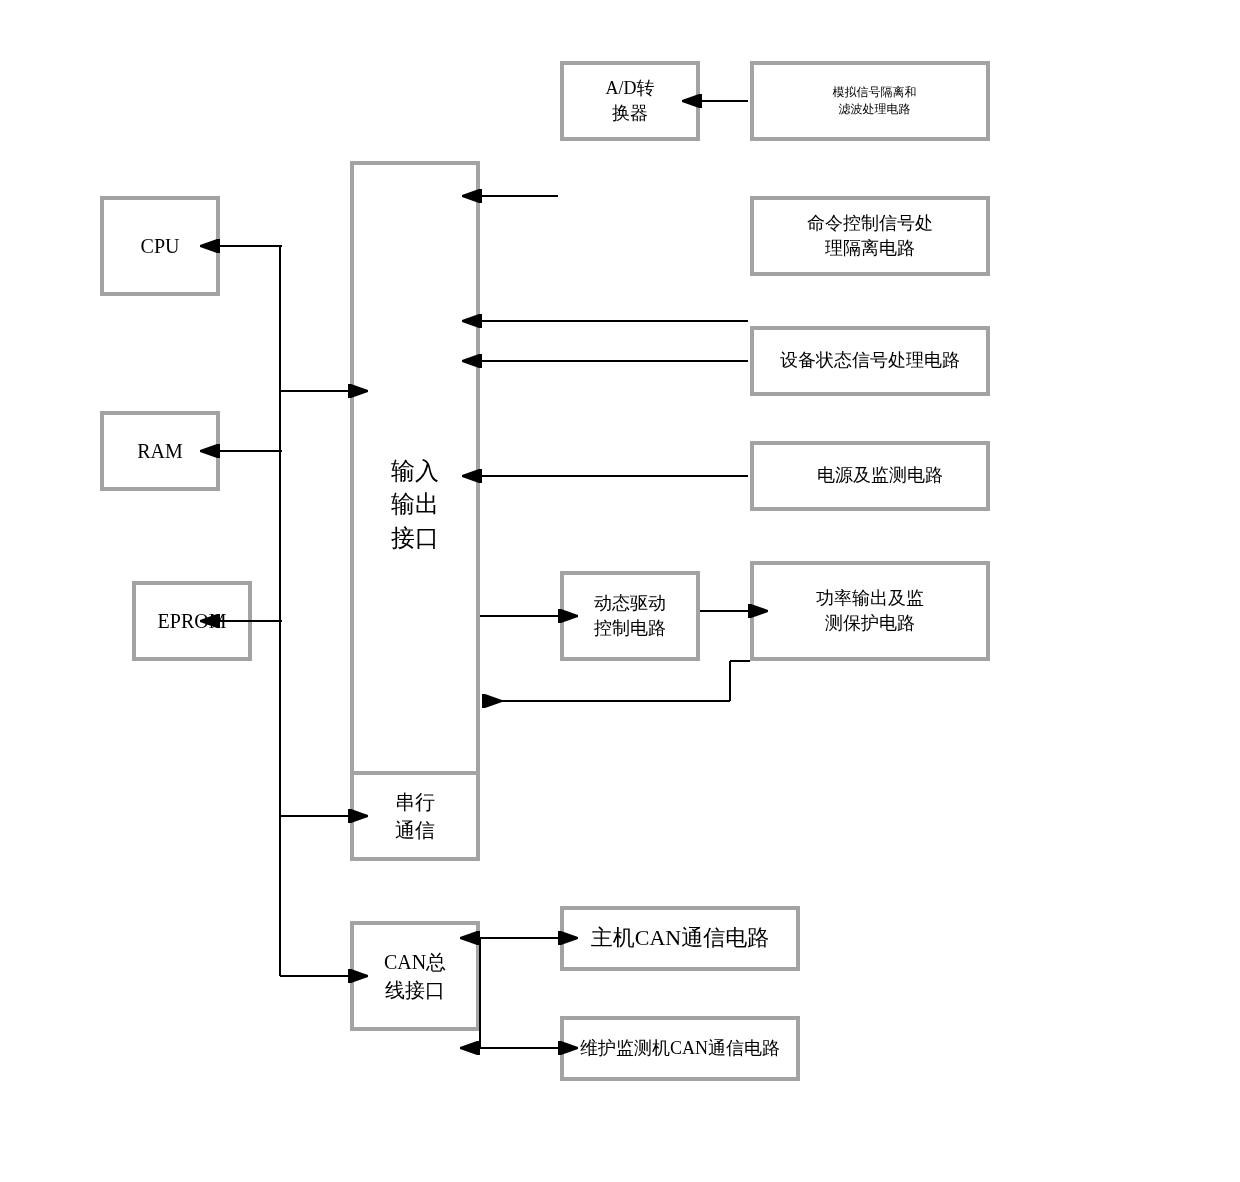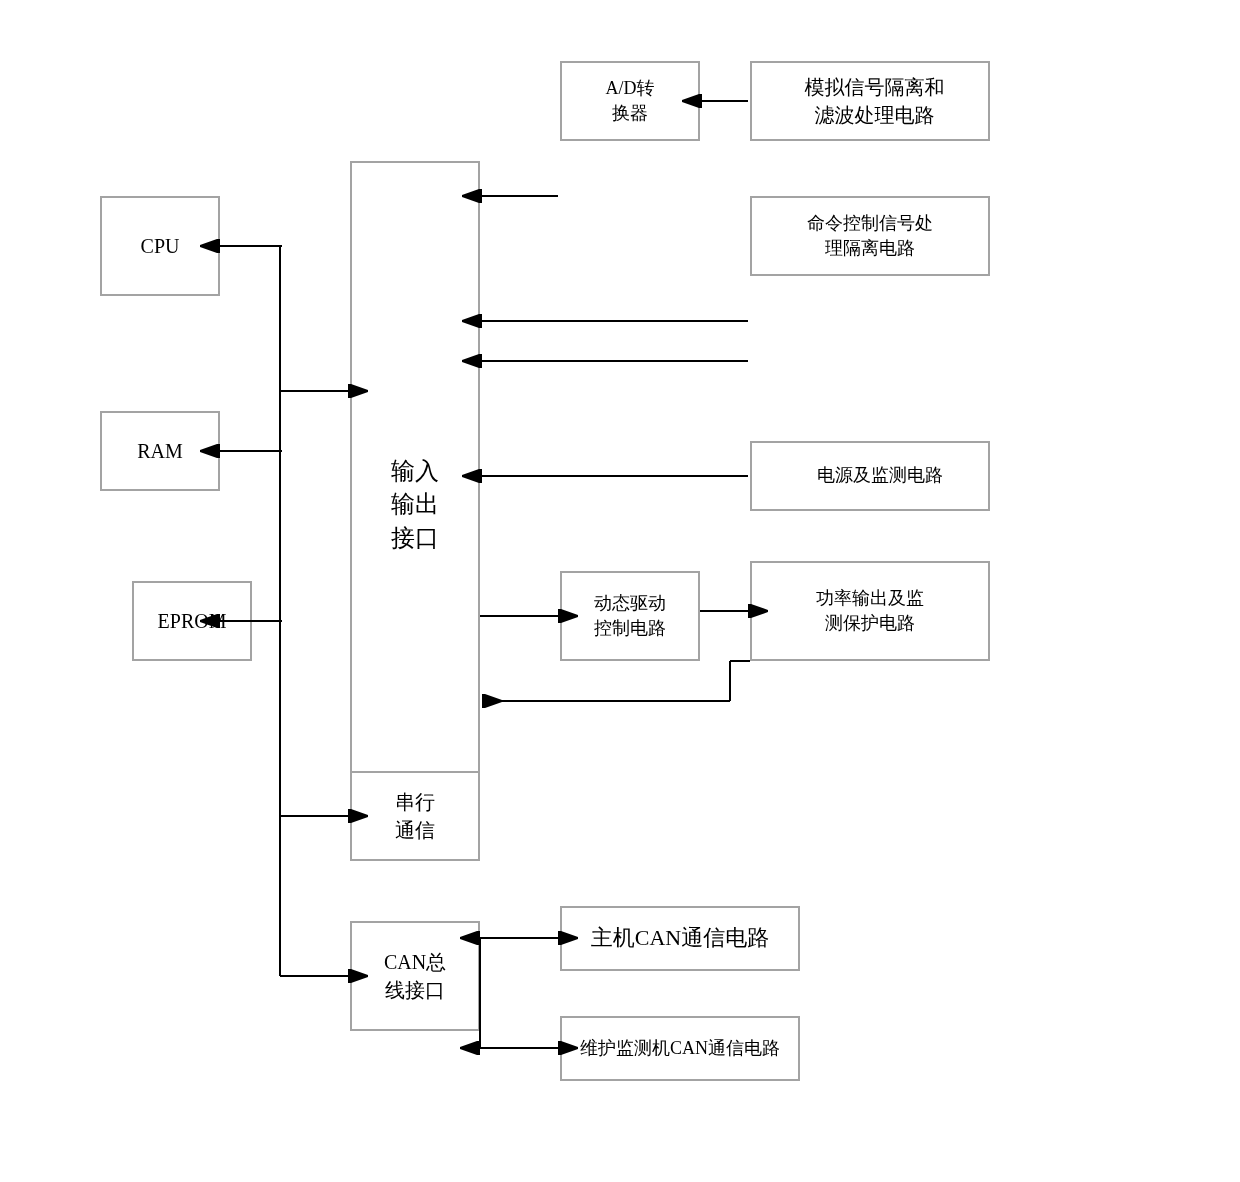--- a/index.html
+++ b/index.html
@@ -12,21 +12,21 @@
       align-items: center;
       justify-content: center;
     }
     .diagram {
       position: relative;
       width: 1100px;
       height: 1100px;
     }
     .box {
       position: absolute;
-      border: 2px solid #a3a3a3;
+      border: 4px solid #a3a3a3;
       display: flex;
       align-items: center;
       justify-content: center;
       text-align: center;
       font-size: 20px;
       line-height: 1.4;
       background: #fff;
     }
     
     svg.arrows {
@@ -68,30 +68,33 @@
     <span style="white-space:pre-line;">输入
 输出
 接口</span>
   </div>
 
   <div class="box" style="left:490px; top:20px; width:140px; height:80px; font-size:18px;">
     <span style="white-space:pre-line;">A/D转
 换器</span>
   </div>
 
-  <div class="box" style="left:680px; top:20px; width:240px; height:80px; font-size:20px;padding-left:9px;">
+  <div class="box" style="left:680px; top:20px; width:240px; height:80px; font-size:12px;padding-left:9px;">
     <span style="white-space:pre-line;">模拟信号隔离和
 滤波处理电路</span>
   </div>
 
   <div class="box" style="left:680px; top:155px; width:240px; height:80px; font-size:18px;">
     <span style="white-space:pre-line;">命令控制信号处
 理隔离电路</span>
   </div>
 
+  <div class="box" style="left:680px; top:285px; width:240px; height:70px; font-size:18px;">
+    <span>设备状态信号处理电路</span>
+  </div>
 
   <div class="box" style="left:680px; top:400px; width:240px; height:70px; font-size:18px;padding-left:20px;">
     <span>电源及监测电路</span>
   </div>
 
   <div class="box" style="left:490px; top:530px; width:140px; height:90px; font-size:18px;">
     <span style="white-space:pre-line;">动态驱动
 控制电路</span>
   </div>
 

